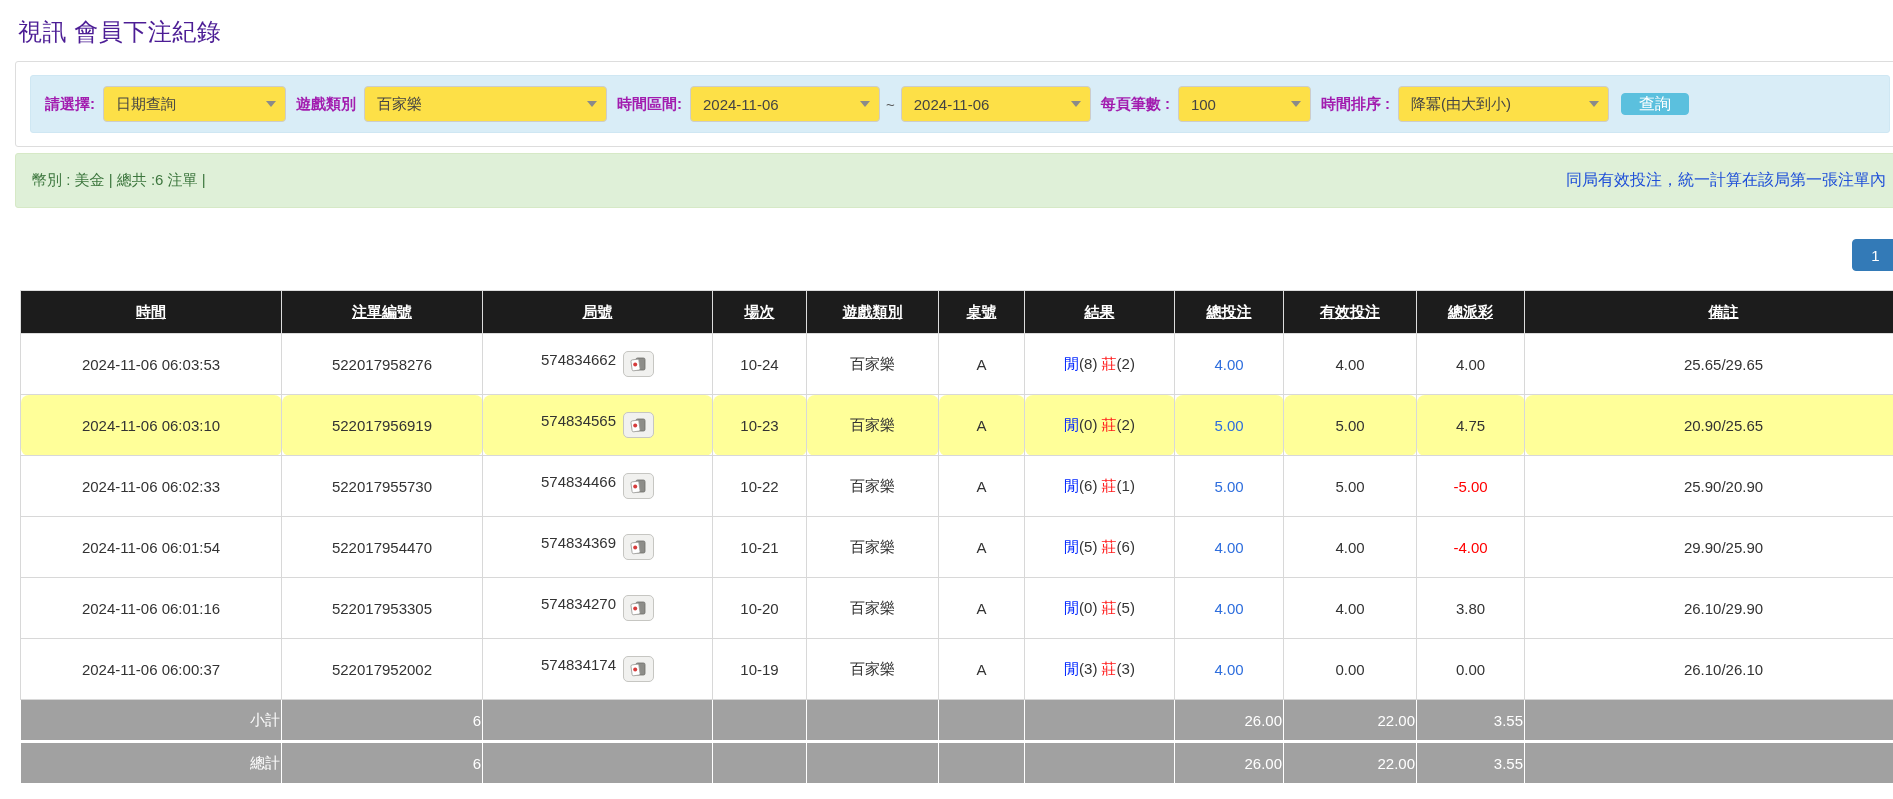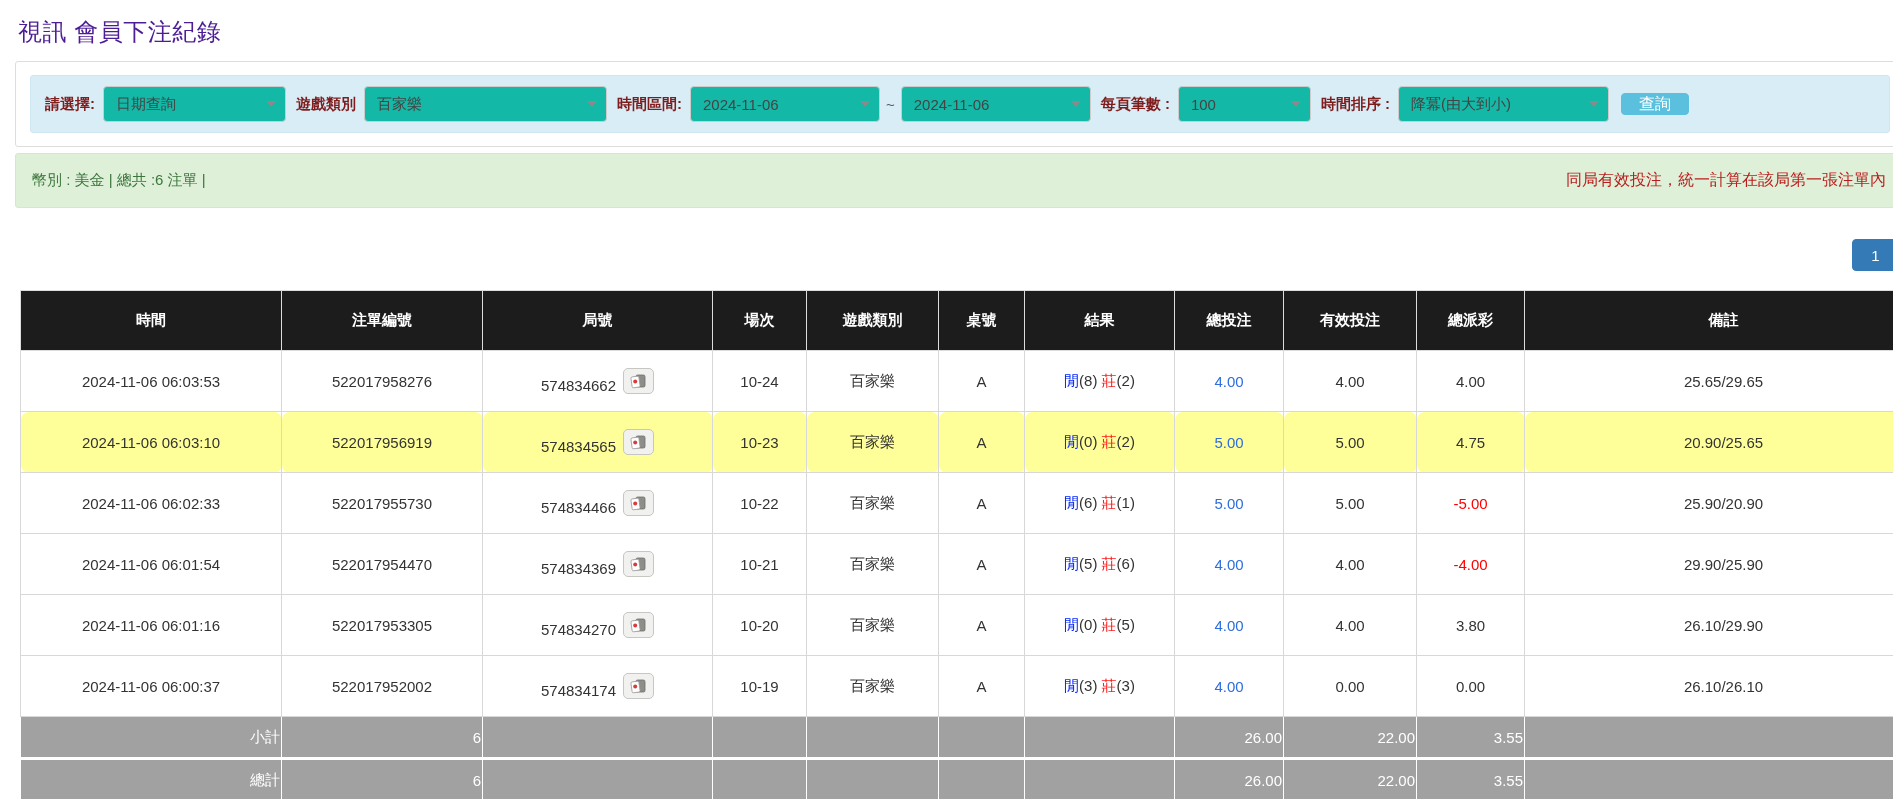--- a/index.html
+++ b/index.html
@@ -8,58 +8,58 @@
     width: 1893px; height: 799px; overflow: hidden;
     background:#fff; color:#333;
     font-family:"Liberation Sans","DejaVu Sans",sans-serif;
     font-size:15px;
   }
   .page-title { margin:16px 0 0 18px; font-size:24px; font-weight:500; color:#4c1d95; letter-spacing:0.5px; }
 
   
   .filter-panel { margin:13px -12px 0 15px; border:1px solid #ddd; border-radius:3px; background:#fff; padding:13px 14px; }
   .filter-bar { background:#d9edf7; border:1px solid #cfe7f3; border-radius:3px; height:58px; display:flex; align-items:center; padding:0 12px; white-space:nowrap; }
-  .filter-bar .flabel { color:#7f1d1d; font-weight:bold; font-size:15px; margin:0 8px 0 10px; }
+  .filter-bar .flabel { color:#a21caf; font-weight:bold; font-size:15px; margin:0 8px 0 10px; }
   .selectbox {
-    background:#14b8a6; border:1px solid #ccc; border-radius:4px; height:36px;
+    background:#fde047; border:1px solid #ccc; border-radius:4px; height:36px;
     display:inline-flex; align-items:center; justify-content:space-between;
     padding:0 9px 0 12px; color:#444; cursor:pointer; flex:none;
   }
   .selectbox .caret { width:0; height:0; border-left:5px solid transparent; border-right:5px solid transparent; border-top:6px solid #8a8a8a; margin-left:8px; }
   .w-select1 { width:183px; } .w-game { width:243px; } .w-date { width:190px; } .w-size { width:133px; } .w-sort { width:211px; }
   .tilde { color:#555; margin:0 6px; }
   .search-btn { background:#5bc0de; border:1px solid #5bc0de; color:#fff; border-radius:4px; height:22px; padding:0 17px; font-size:16px; margin-left:12px; cursor:pointer; }
 
   
   .summary-bar { margin:6px -12px 0 15px; background:#dff0d8; border:1px solid #d6e9c6; border-radius:3px; height:55px;
     display:flex; align-items:center; justify-content:space-between; padding:0 16px 0 16px; }
   .summary-left { color:#3c763d; font-size:15px; }
-  .summary-right { color:#b91c1c; font-size:16px; padding-right:2px; }
+  .summary-right { color:#1d4ed8; font-size:16px; padding-right:2px; }
 
   
   .pagination-row { display:flex; justify-content:flex-end; margin:31px -6px 0 0; }
   .page-btn { background:#337ab7; border:1px solid #337ab7; color:#fff; min-width:47px; height:32px; border-radius:4px;
     display:flex; align-items:center; justify-content:center; font-size:15px; cursor:pointer; }
 
   
   .table-wrap { margin:19px 0 0 20px; }
   table { border-collapse:collapse; table-layout:fixed; width:1902px; font-size:15px; }
-  thead th { background:#1c1c1c; color:#fff; font-weight:bold; height:60px; border:1px solid #dcdcdc; padding:0; }
+  thead th { background:#1c1c1c; color:#fff; font-weight:bold; height:43px; border:1px solid #dcdcdc; padding:0;text-decoration:underline; }
   tbody td { background:#fff; height:61px; text-align:center; border:1px solid #d8d8d8; padding:0 4px; color:#333; }
   tr.highlight td { background:#ffff99;border-radius:8px; }
   tfoot td { background:#a1a1a1; color:#fff; height:42px; text-align:right; border:1px solid #fff; font-size:15px; }
   tfoot tr.subtotal-row td { border-bottom:3px solid #fff; }
 
   .blue-link { color:#2e6edd; cursor:pointer; }
   .neg { color:#ff0000; }
   .res-player { color:#0026ff; }
   .res-banker { color:#ff1a1a; }
   .res-num { color:#333; }
 
-  .round-cell-inner { display:inline-flex; align-items:flex-end; gap:7px; }
+  .round-cell-inner { display:inline-flex; align-items:flex-start; gap:7px; }
   .icon-btn { display:inline-flex; align-items:center; justify-content:center; width:31px; height:26px;
     background:#f1f1ef; border:1px solid #c6c6c2; border-radius:5px; cursor:pointer; }
 </style>
 </head>
 <body>
 
 <div class="page-title">視訊 會員下注紀錄</div>
 
 <div class="filter-panel">
   <div class="filter-bar">

